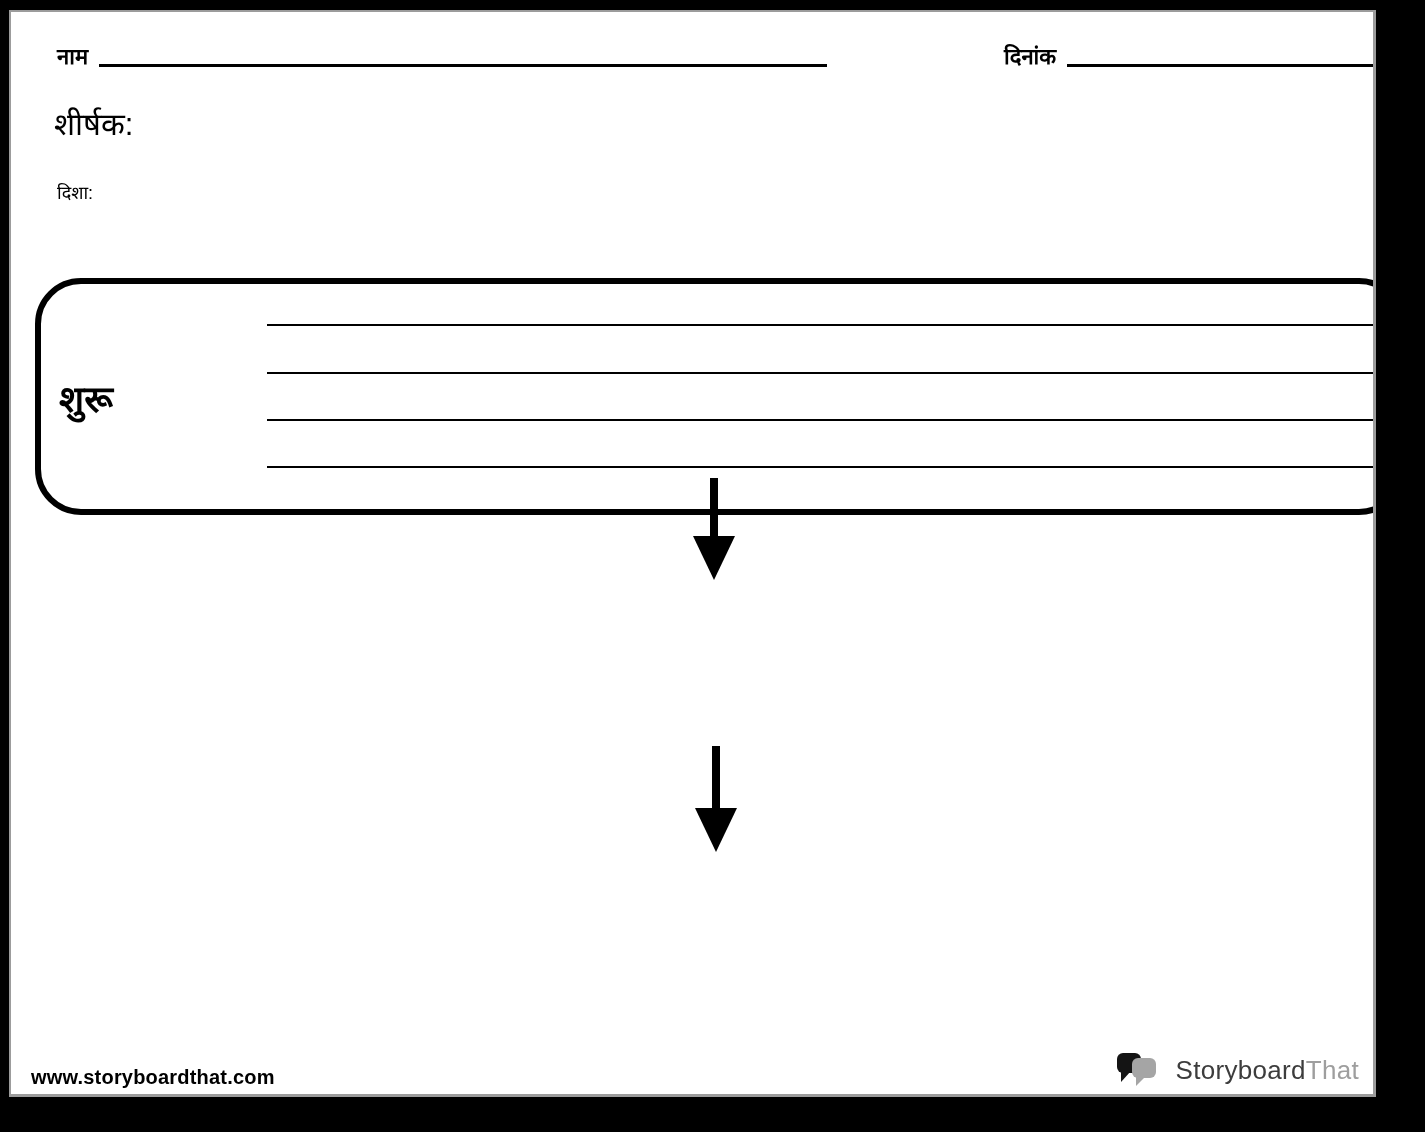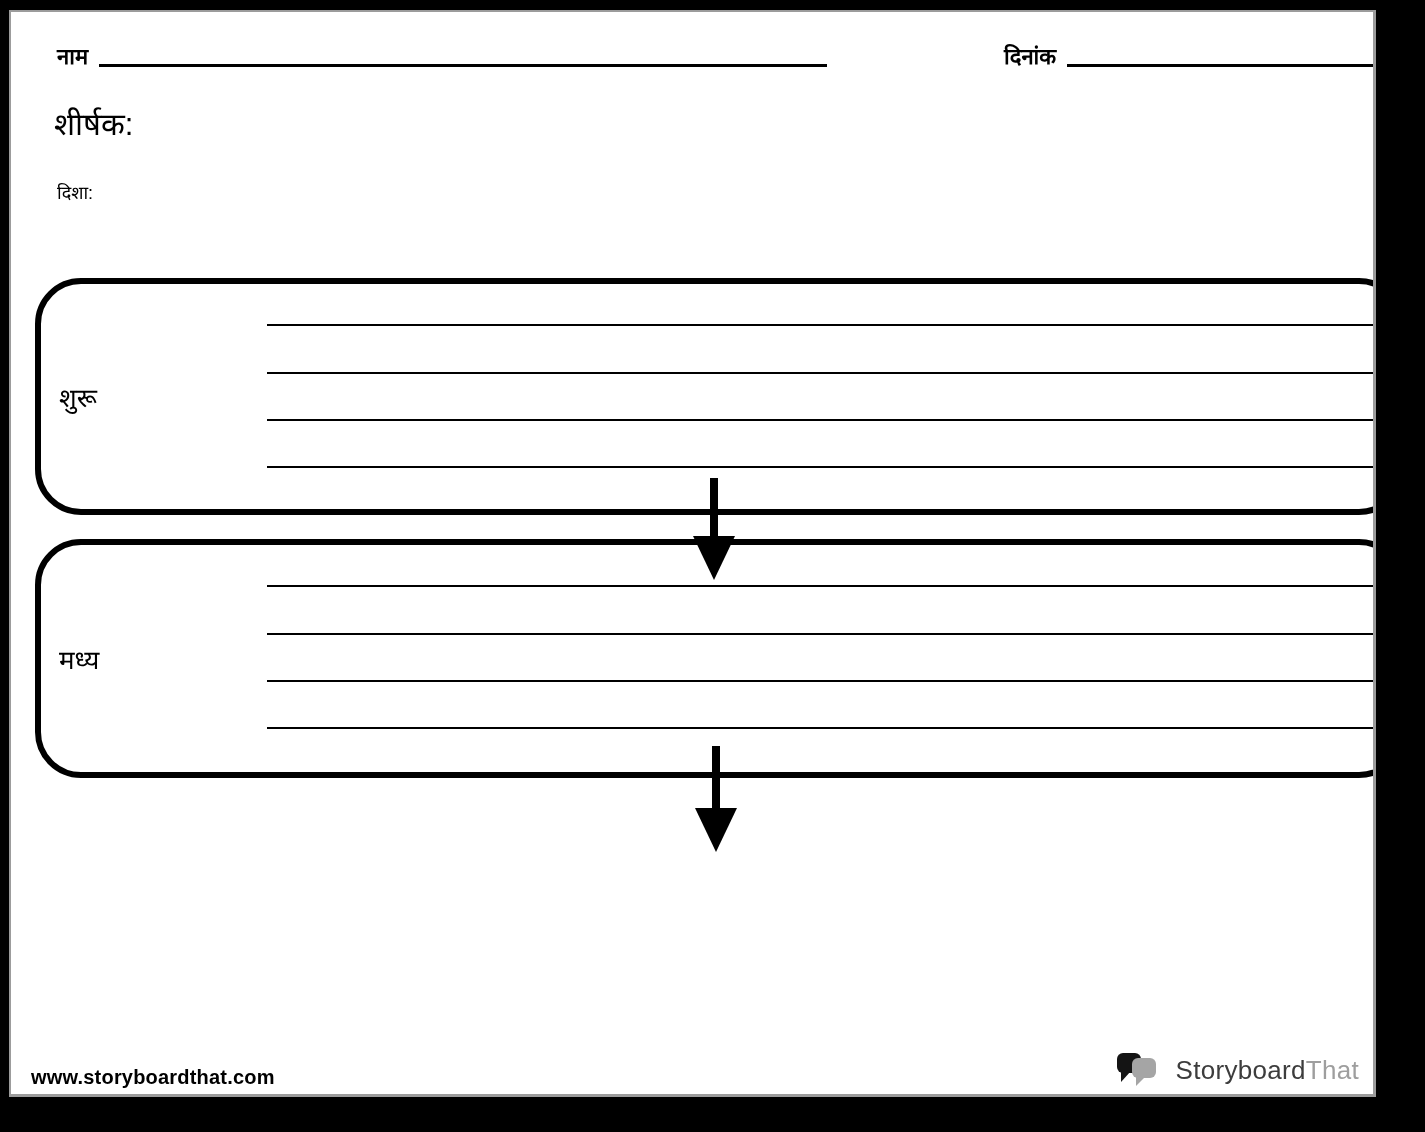--- a/index.html
+++ b/index.html
@@ -30,21 +30,21 @@
   
   .story-box{
     position:absolute;left:24px;width:1370px;box-sizing:border-box;
     border:6px solid #000;border-radius:46px;background:#fff;
   }
   #box-beginning{top:266px;height:237px;}
   #box-middle{top:527px;height:239px;}
   #box-end{top:795px;height:237px;}
   .box-label{
     position:absolute;left:18px;top:50%;transform:translateY(-50%);
-    font-size:26px;font-weight:normal;white-space:nowrap;
+    font-size:37px;font-weight:bold;white-space:nowrap;
   }
   .writing-line{position:absolute;left:226px;right:6px;height:0;border-top:2px solid #000;}
   .writing-line.l1{top:40px}
   .writing-line.l2{top:88px}
   .writing-line.l3{top:135px}
   .writing-line.l4{top:182px}
   
   .arrow{position:absolute;z-index:5;}
   #arrow-1{left:680px;top:466px;}
   #arrow-2{left:682px;top:734px;}
@@ -76,27 +76,20 @@
     <div class="writing-line l2"></div>
     <div class="writing-line l3"></div>
     <div class="writing-line l4"></div>
   </div>
 
   <svg class="arrow" id="arrow-1" width="46" height="103" viewBox="0 0 46 103">
     <rect x="19" y="0" width="8" height="66" fill="#000"></rect>
     <polygon points="2,58 44,58 23,102" fill="#000"></polygon>
   </svg>
 
-  <div class="story-box" id="box-middle">
-    <span class="box-label">मध्य</span>
-    <div class="writing-line l1"></div>
-    <div class="writing-line l2"></div>
-    <div class="writing-line l3"></div>
-    <div class="writing-line l4"></div>
-  </div>
 
   <svg class="arrow" id="arrow-2" width="46" height="107" viewBox="0 0 46 107">
     <rect x="19" y="0" width="8" height="70" fill="#000"></rect>
     <polygon points="2,62 44,62 23,106" fill="#000"></polygon>
   </svg>
 
 
   <div class="footer-url">www.storyboardthat.com</div>
 
   <div class="logo">

